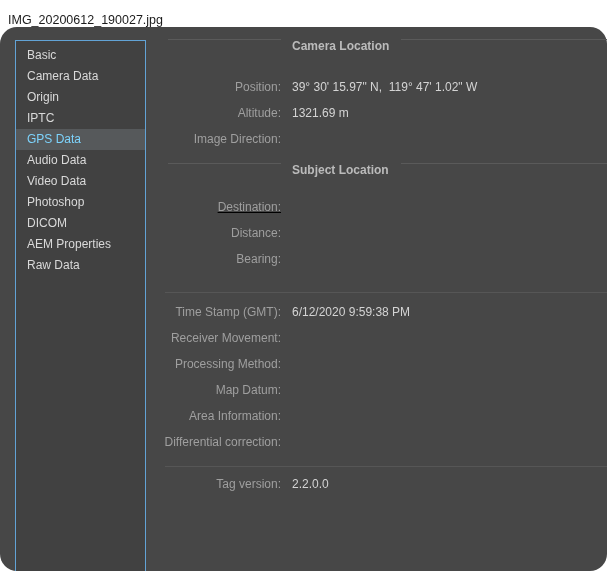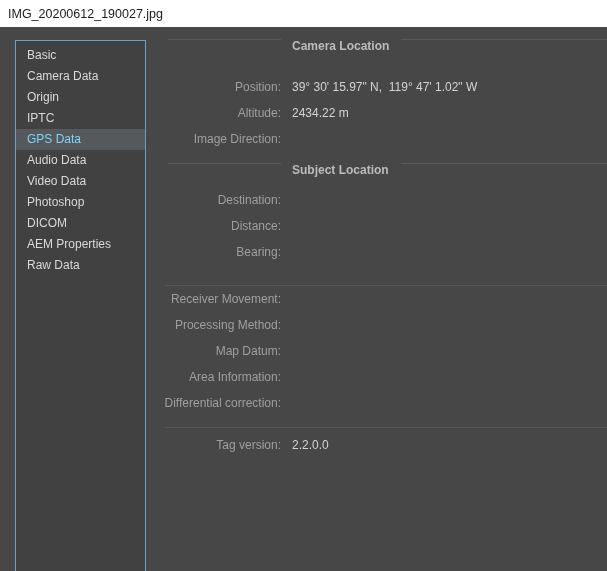--- a/index.html
+++ b/index.html
@@ -13,31 +13,32 @@
   html,body{width:607px;height:571px;overflow:hidden;}
   body{
     font-family:"Liberation Sans","DejaVu Sans",sans-serif;
     background:#ffffff;
     position:relative;
   }
   .titlebar{
     height:27px;
     background:#ffffff;
     display:flex;
-    align-items:center;
+    align-items:flex-end;
     padding-left:8px;
   }
   .titlebar .title{
     font-size:12.5px;
     color:#1b1b1b;
   }
   .panel{
     position:absolute;
     left:0; top:27px; right:0; bottom:0;
     background:var(--panel-bg);
+    border-radius:17px;
   }
   
   .sidebar{
     position:absolute;
     left:15px; top:13px; bottom:0;
     width:131px;
     background:var(--sidebar-bg);
     border:1px solid var(--accent-border);
     border-bottom:none;
     padding-top:4px;
@@ -106,21 +107,21 @@
   }
   .divider{
     height:1px;
     background:#565656;
     margin-left:19px;
   }
   
   .sh.first{margin-top:12px;}
   .row.r-position{margin-top:15px;}
   .sh.second{margin-top:11px;}
-  .row.r-destination{margin-top:4px;}
+  .row.r-destination{margin-top:11px;text-decoration:underline;}
   .divider.d1{margin-top:20px;}
   .row.r-timestamp{margin-top:6px;}
   .divider.d2{margin-top:11px;}
   .row.r-tagversion{margin-top:4px;}
 </style>
 </head>
 <body>
 
 <div class="titlebar">
   <span class="title">IMG_20200612_190027.jpg</span>
@@ -150,21 +151,21 @@
         </span>
       <span class="sh-title">Camera Location</span>
       <span class="flexline"></span>
     </div>
     <div class="row r-position">
       <span class="label">Position:</span>
       <span class="value">39° 30' 15.97" N,  119° 47' 1.02" W</span>
     </div>
     <div class="row">
       <span class="label">Altitude:</span>
-      <span class="value">2434.22 m</span>
+      <span class="value">1321.69 m</span>
     </div>
     <div class="row">
       <span class="label">Image Direction:</span>
       <span class="value"></span>
     </div>
 
     <div class="sh second">
       <span class="sh-left">
           <span class="line"></span>
         </span>
@@ -179,20 +180,24 @@
       <span class="label">Distance:</span>
       <span class="value"></span>
     </div>
     <div class="row">
       <span class="label">Bearing:</span>
       <span class="value"></span>
     </div>
 
     <div class="divider d1"></div>
 
+    <div class="row r-timestamp">
+      <span class="label">Time Stamp (GMT):</span>
+      <span class="value">6/12/2020 9:59:38 PM</span>
+    </div>
     <div class="row">
       <span class="label">Receiver Movement:</span>
       <span class="value"></span>
     </div>
     <div class="row">
       <span class="label">Processing Method:</span>
       <span class="value"></span>
     </div>
     <div class="row">
       <span class="label">Map Datum:</span>

